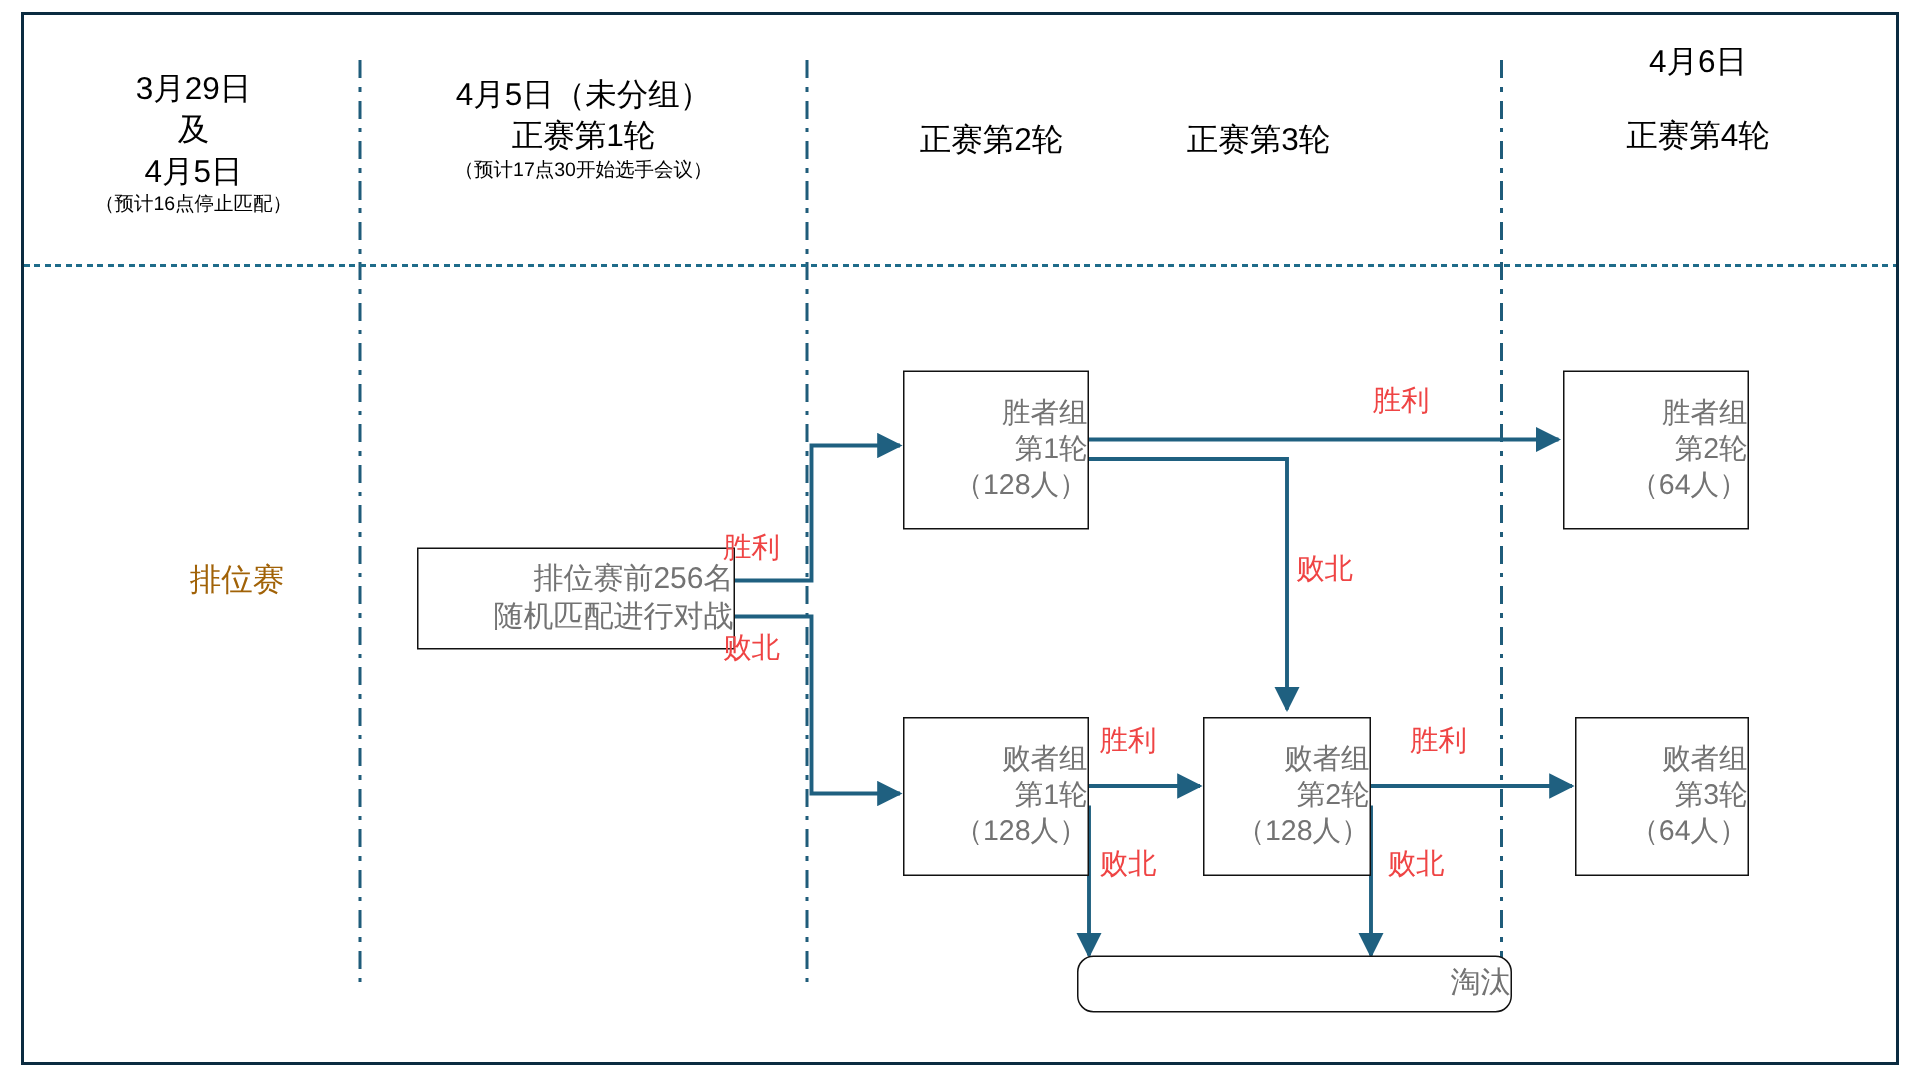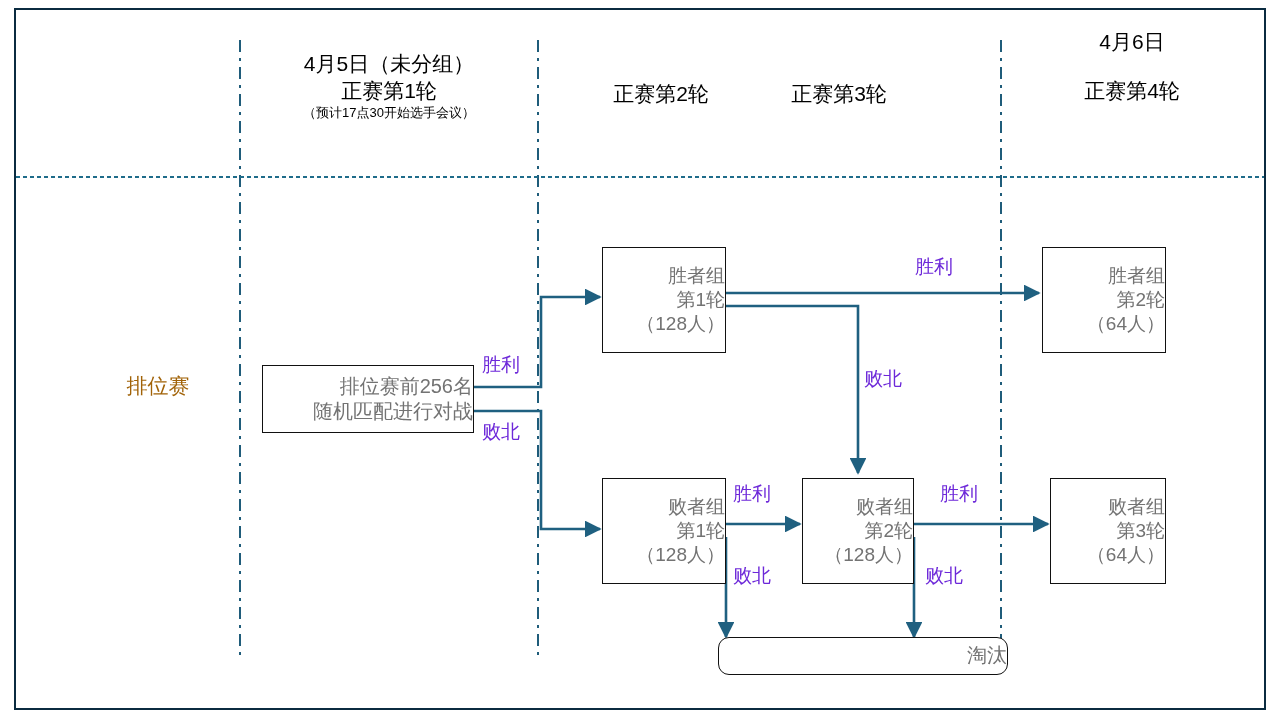--- a/index.html
+++ b/index.html
@@ -81,21 +81,21 @@
   .plain {
     position: absolute;
     color: #a16207;
     font-size: 21px;
     text-align: center;
     white-space: nowrap;
   }
   
   .elabel {
     position: absolute;
-    color: #6d28d9;
+    color: #ef4444;
     font-size: 19px;
     white-space: nowrap;
     background: transparent;
   }
   svg.wires {
     position: absolute;
     left: 0; top: 0;
     width: 1280px;
     height: 720px;
     pointer-events: none;
@@ -107,20 +107,26 @@
 <div id="canvas">
 
   <div class="frame"></div>
 
   <div class="vdiv" style="left:239px; top:40px; height:620px;"></div>
   <div class="vdiv" style="left:537px; top:40px; height:620px;"></div>
   <div class="vdiv" style="left:1000px; top:40px; height:620px;"></div>
 
   <div class="hdiv" style="left:16px; top:176px; width:1248px;"></div>
 
+  <div class="hdr" style="left:26px; top:46px; width:206px;">
+    <div class="l1">3月29日</div>
+    <div class="l1">及</div>
+    <div class="l1">4月5日</div>
+    <div class="small">（预计16点停止匹配）</div>
+  </div>
 
   <div class="hdr" style="left:248px; top:50px; width:282px;">
     <div class="l1">4月5日（未分组）</div>
     <div class="l1">正赛第1轮</div>
     <div class="small">（预计17点30开始选手会议）</div>
   </div>
 
   <div class="hdr" style="left:556px; top:80px; width:210px;">
     <div class="l2">正赛第2轮</div>
   </div>
@@ -156,21 +162,21 @@
       <path d="M 914 524 L 1048 524" marker-end="url(#arrow)"></path>
 
       <path d="M 914 537 L 914 637" marker-end="url(#arrow)"></path>
     </g>
   </svg>
 
   <div class="plain" style="left:78px; top:372px; width:160px;">
     <span>排位赛</span>
   </div>
 
-  <div class="node wide" style="left:262px; top:365px; width:212px; height:68px;">
+  <div class="node wide" style="left:278px; top:365px; width:212px; height:68px;">
     <div>排位赛前256名</div>
     <div>随机匹配进行对战</div>
   </div>
 
   <div class="node" style="left:602px; top:247px; width:124px; height:106px;">
     <div>胜者组</div>
     <div>第1轮</div>
     <div>（128人）</div>
   </div>
 

